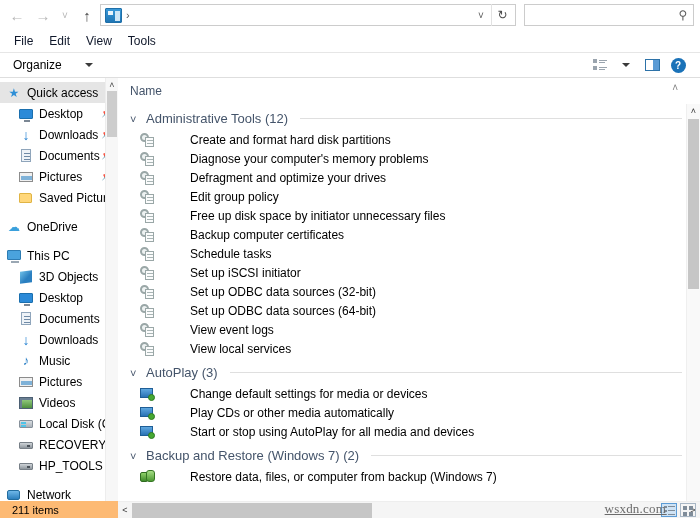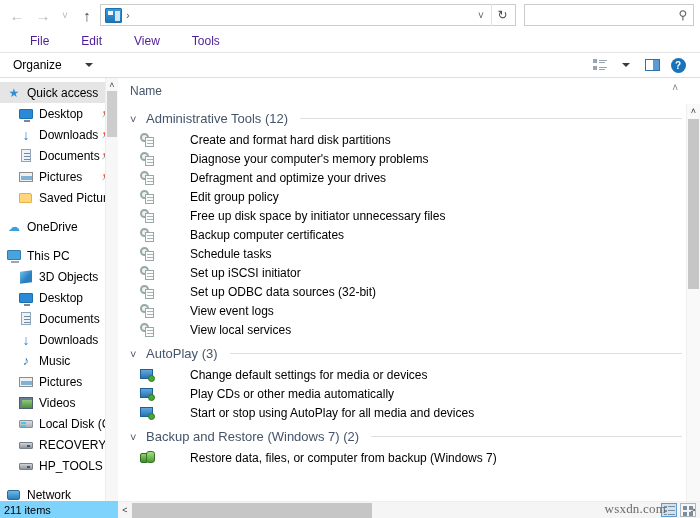--- a/index.html
+++ b/index.html
@@ -98,22 +98,21 @@
   .menubar {
     height: 22px;
     display: flex; align-items: center;
     padding-left: 6px;
     background: #ffffff;
     flex: 0 0 22px;
   }
   .menubar .mi {
     padding: 1px 8px;
     font-size: 12px;
-    color: #4c1d95;
-    margin-left: 16px;
+    color: #0f172a;
   }
 
   
   .cmdbar {
     height: 26px;
     display: flex; align-items: center;
     border-top: 1px solid #e6e6e6;
     border-bottom: 1px solid #dedede;
     background: #ffffff;
     padding: 0 6px;
@@ -348,22 +347,22 @@
   }
   .hs-arrow { width:14px; text-align:center; color:#3b3b3b; font-size:9px; }
   .hs-track { flex:1 1 auto; height:17px; position:relative; }
   .hs-thumb { position:absolute; top:1px; bottom:1px; left:0; width:240px; background:#c6c6c6; }
 
   .statusbar {
     position:absolute; left:0; bottom:0;
     width:118px; height:17px;
     display:flex; align-items:center;
     font-size:11px; color:#000;
-    padding-left:4px;
-    background:#7dd3fc;
+    padding-left:12px;
+    background:#fdba74;
     z-index: 5;
   }
 
   .viewmodes {
     position:absolute; right:4px; bottom:1px;
     display:flex; align-items:center; gap:3px;
     z-index: 6;
   }
   .vm {
     width:16px;height:14px; position:relative;
@@ -371,20 +370,21 @@
   }
   .vm.active { background:#cfe3f5; border-color:#5b9bd5; }
   .vm i { position:absolute; background:#7f8c99; display:block; }
 
   .watermark {
     position:absolute; right:34px; bottom:1px;
     font-size:13px; color:#6b6b6b;
     font-family:"Liberation Serif", serif;
     z-index: 7;
     letter-spacing: 0.2px;
+    text-decoration: underline;
   }
 </style>
 </head>
 <body>
 
 <div class="window">
 
   <div class="navbar">
     <div class="nav-btn">←</div>
     <div class="nav-btn">→</div>
@@ -689,20 +689,29 @@
           <span class="rlabel">Set up iSCSI initiator</span>
         </div>
         <div class="row">
           <span class="ricon">
               <span class="ico-admin">
                 <span class="gear"></span>
                 <span class="sheet"></span>
               </span>
             </span>
           <span class="rlabel">Set up ODBC data sources (32-bit)</span>
+        </div>
+        <div class="row">
+          <span class="ricon">
+              <span class="ico-admin">
+                <span class="gear"></span>
+                <span class="sheet"></span>
+              </span>
+            </span>
+          <span class="rlabel">Set up ODBC data sources (64-bit)</span>
         </div>
         <div class="row">
           <span class="ricon">
               <span class="ico-admin">
                 <span class="gear"></span>
                 <span class="sheet"></span>
               </span>
             </span>
           <span class="rlabel">View event logs</span>
         </div>

